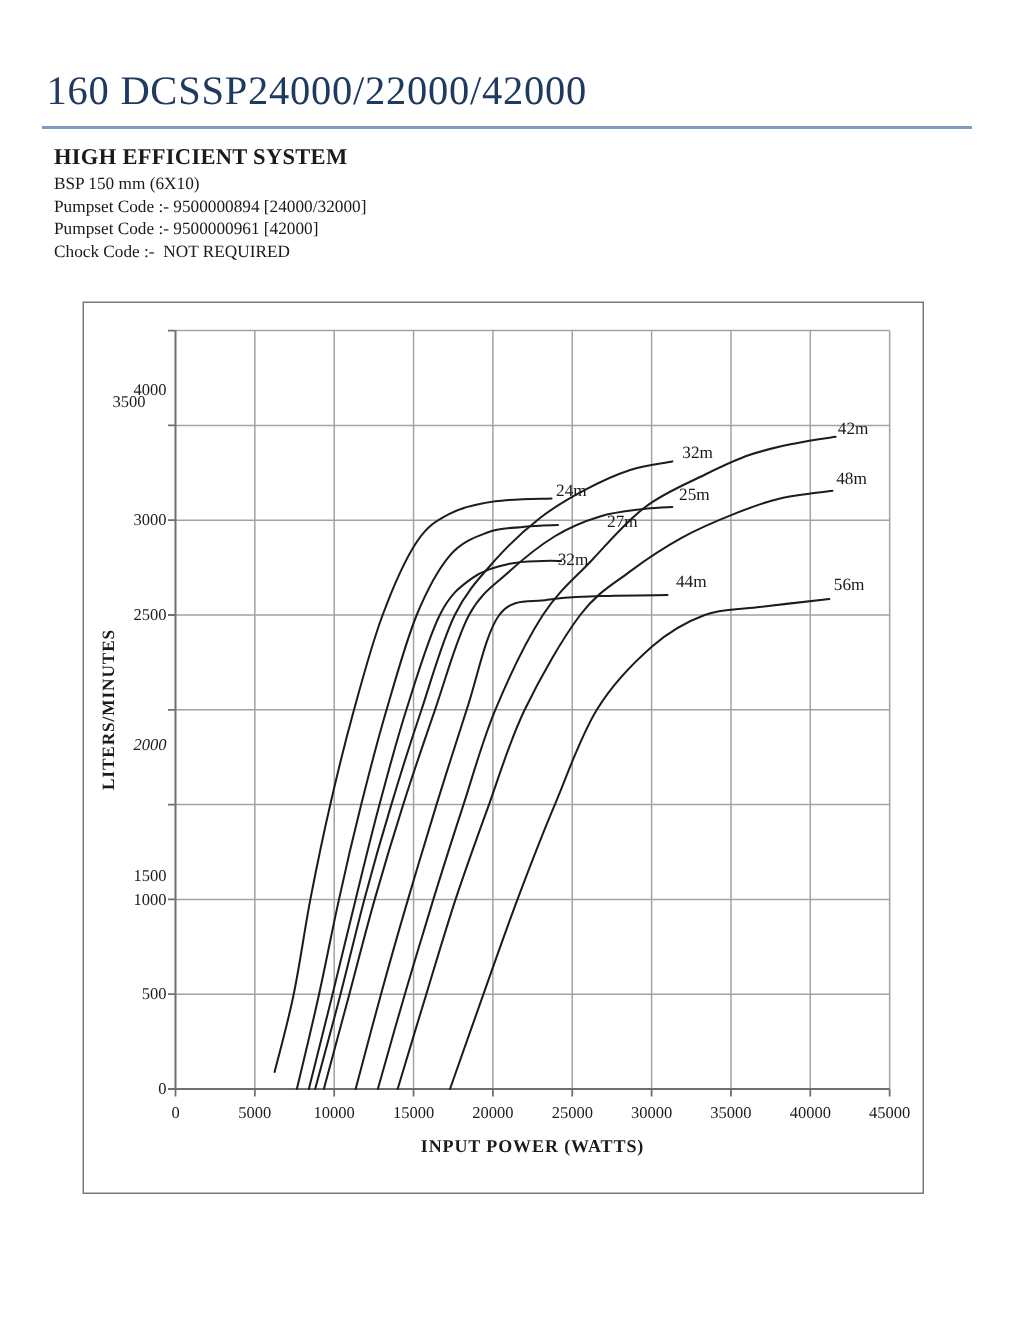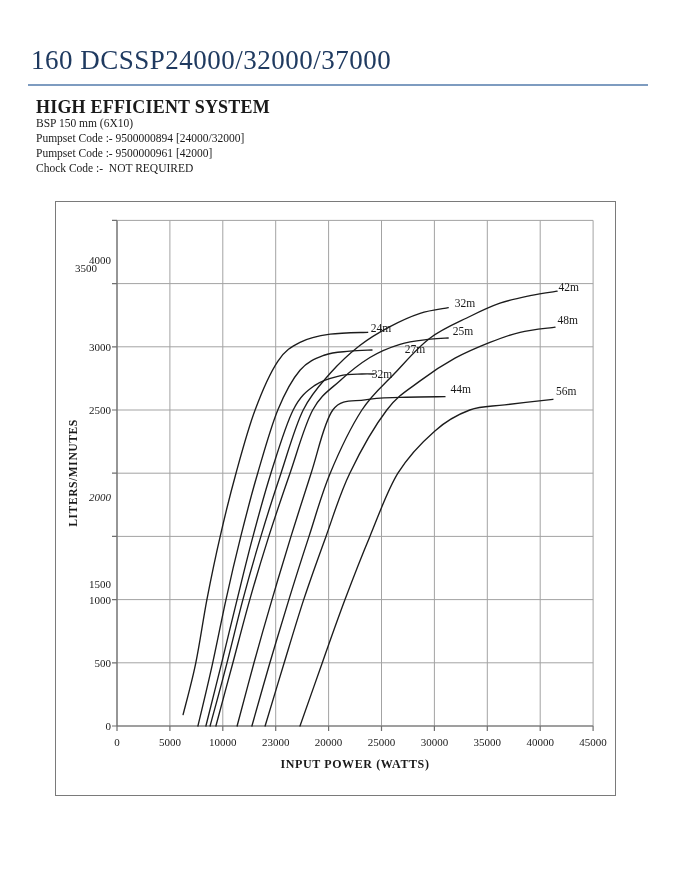--- a/index.html
+++ b/index.html
@@ -7,21 +7,21 @@
     width:680px;height:880px;position:relative;background:#ffffff;
     font-family:"Liberation Serif","DejaVu Serif",serif;color:#1a1a1a;overflow:hidden;
   }
   .abs{position:absolute;}
   
   #doc-title{
     left:31px;top:45px;font-size:27px;line-height:31px;font-weight:400;
     letter-spacing:0.5px;white-space:nowrap;
   }
   #title-rule{left:28px;top:84px;width:620px;height:2px;}
-  #system-heading{left:36px;top:97px;font-size:18px;font-weight:700;letter-spacing:0.2px;}
+  #system-heading{left:36px;top:97px;font-size:15px;font-weight:700;letter-spacing:0.2px;}
   .meta-line{left:36px;font-size:11.5px;line-height:14px;white-space:pre;}
   #meta-0{top:116px;} #meta-1{top:131px;} #meta-2{top:146px;} #meta-3{top:161px;}
   
   #chart-box{
     left:55px;top:201px;width:559px;height:593px;
     border:1px solid #7a7a7a;background:#ffffff;
   }
   #chart-svg{left:0;top:0;}
   
   .ytick{position:absolute;width:50px;text-align:right;font-size:11px;line-height:14px;height:14px;}
@@ -33,21 +33,21 @@
     transform:rotate(-90deg);transform-origin:50% 50%;white-space:nowrap;
   }
   #xlabel{
     left:205px;top:757px;width:300px;text-align:center;
     font-size:12px;font-weight:700;letter-spacing:0.6px;white-space:nowrap;
   }
 </style>
 </head>
 <body>
 
-<div class="abs" id="doc-title" style="color: rgb(31, 58, 96);">160 DCSSP24000/32000/37000</div>
+<div class="abs" id="doc-title" style="color: rgb(31, 58, 96);">160 DCSSP24000/22000/42000</div>
 <div class="abs" id="title-rule" style="background: rgb(126, 156, 192);"></div>
 <div class="abs" id="system-heading">HIGH EFFICIENT SYSTEM</div>
 <div class="abs meta-line" id="meta-0">BSP 150 mm (6X10)</div>
 <div class="abs meta-line" id="meta-1">Pumpset Code :- 9500000894 [24000/32000]</div>
 <div class="abs meta-line" id="meta-2">Pumpset Code :- 9500000961 [42000]</div>
 <div class="abs meta-line" id="meta-3">Chock Code :-  NOT REQUIRED</div>
 
 <div class="abs" id="chart-box"></div>
 <svg class="abs" id="chart-svg" width="680" height="880" viewBox="0 0 680 880">
     <path d="M117.0,220.4V726.0M169.9,220.4V726.0M222.8,220.4V726.0M275.7,220.4V726.0M328.6,220.4V726.0M381.5,220.4V726.0M434.4,220.4V726.0M487.3,220.4V726.0M540.2,220.4V726.0M593.1,220.4V726.0M117.0,726.0H593.1M117.0,662.8H593.1M117.0,599.6H593.1M117.0,536.4H593.1M117.0,473.2H593.1M117.0,410.0H593.1M117.0,346.8H593.1M117.0,283.6H593.1M117.0,220.4H593.1" stroke="#a3a3a3" stroke-width="1" fill="none"></path>
@@ -70,21 +70,21 @@
     <span class="ytick" style="left: 61px; top: 592.6px;">1000</span>
     <span class="ytick" style="left: 61px; top: 529.4px; margin-top: 48px;">1500</span>
     <span class="ytick" style="left: 61px; top: 490px; font-style: italic;">2000</span>
     <span class="ytick" style="left: 61px; top: 403px;">2500</span>
     <span class="ytick" style="left: 61px; top: 339.8px;">3000</span>
     <span class="ytick" style="left: 61px; top: 261px; text-align: center;">3500</span>
     <span class="ytick" style="left: 61px; top: 213.4px; margin-top: 40px;">4000</span>
     <span class="xtick" style="left: 90px; top: 735px;">0</span>
     <span class="xtick" style="left: 142.9px; top: 735px;">5000</span>
     <span class="xtick" style="left: 195.8px; top: 735px;">10000</span>
-    <span class="xtick" style="left: 248.7px; top: 735px;">23000</span>
+    <span class="xtick" style="left: 248.7px; top: 735px;">15000</span>
     <span class="xtick" style="left: 301.6px; top: 735px;">20000</span>
     <span class="xtick" style="left: 354.5px; top: 735px;">25000</span>
     <span class="xtick" style="left: 407.4px; top: 735px;">30000</span>
     <span class="xtick" style="left: 460.3px; top: 735px;">35000</span>
     <span class="xtick" style="left: 513.2px; top: 735px;">40000</span>
     <span class="xtick" style="left: 566.1px; top: 735px;">45000</span>
   </div>
 <div id="curve-label-layer">
     <span class="curve-label" style="left: 380.971px; top: 328.472px;">24m</span>
     <span class="curve-label" style="left: 379.913px; top: 349.328px; margin-left: 35px;">27m</span>

